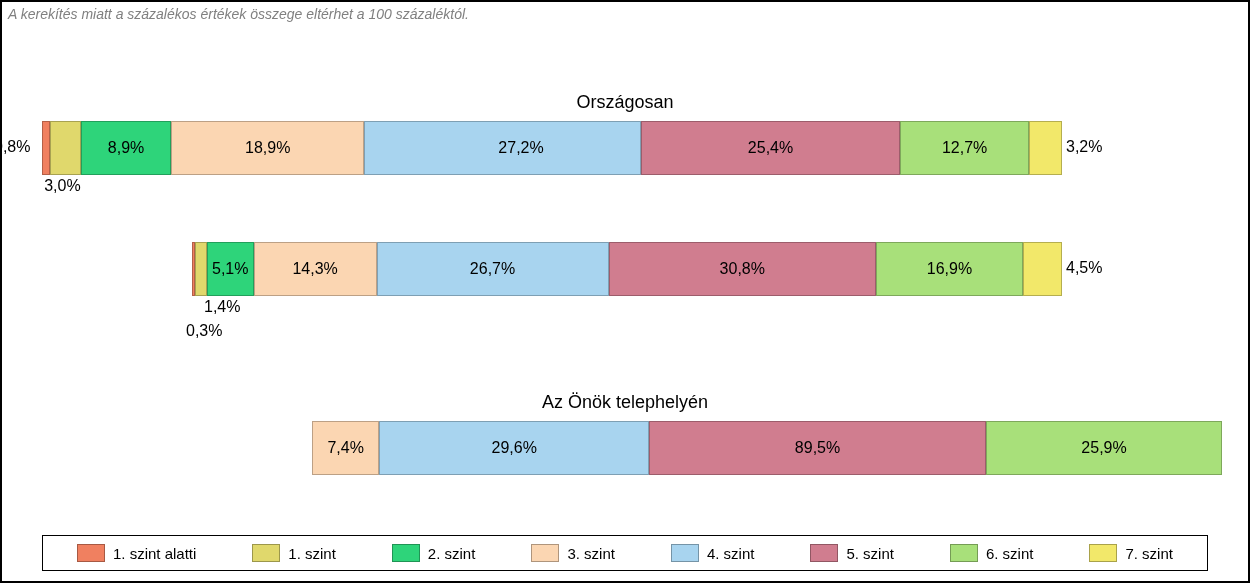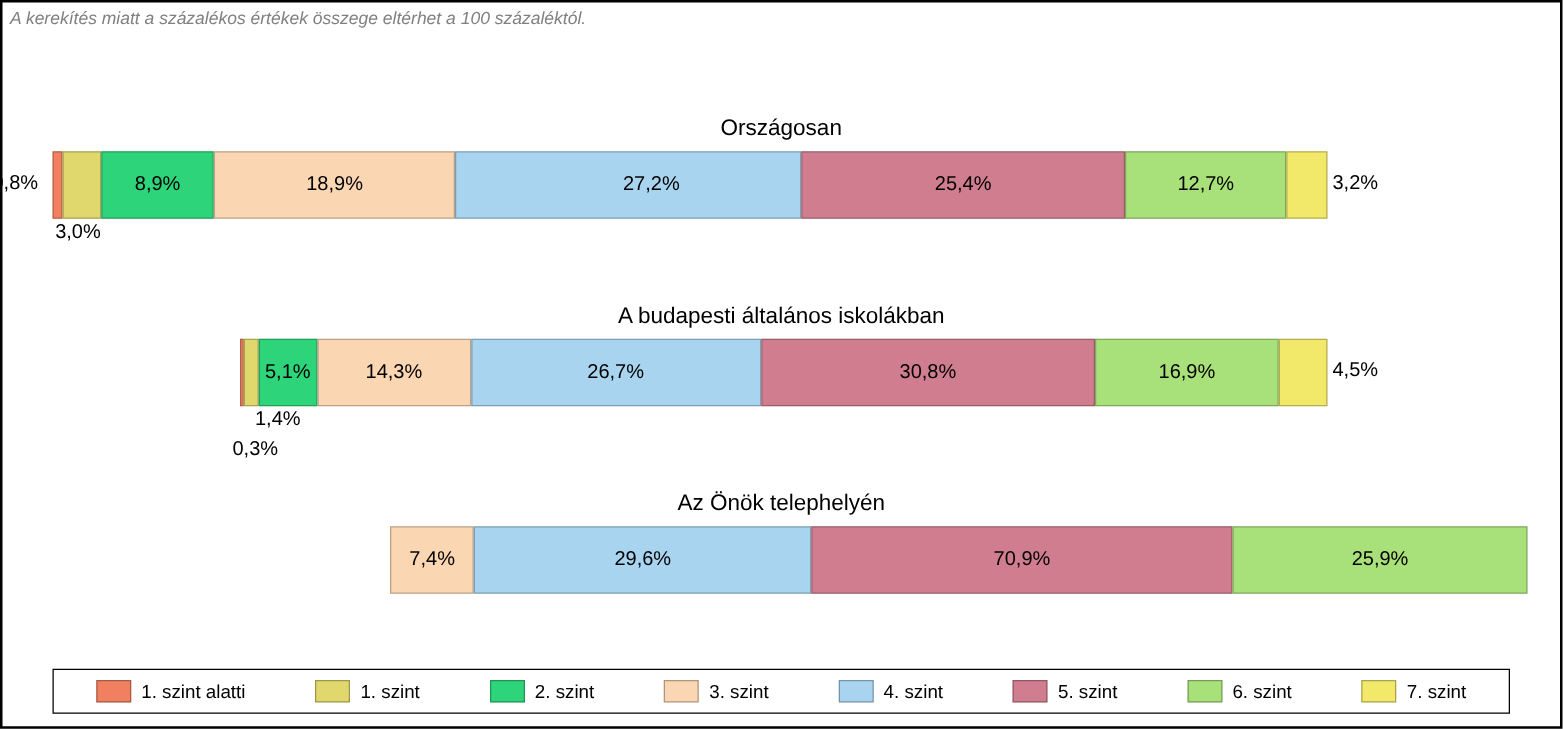--- a/index.html
+++ b/index.html
@@ -46,21 +46,20 @@
               <span>25,4%</span>
             </div>
             <div class="seg" style="width: 129.411px; background: rgb(168, 224, 122);">
               <span>12,7%</span>
             </div>
             <div class="seg" style="width: 32.6074px; background: rgb(242, 232, 106);"></div>
           </div>
         </div>
       </div>
       <div class="row">
-        <div class="row-title">A budapesti általános iskolákban</div>
         <div class="bar-wrap" style="height: 90px;">
           <div class="ext-label" style="left: 184px; top: 80px;">0,3%</div>
           <div class="ext-label" style="left: 202px; top: 56px;">1,4%</div>
           <div class="ext-label" style="left: 1064px; top: 17px;">4,5%</div>
           <div class="bar" style="left: 190px; width: 870px;">
             <div class="seg" style="width: 2.61px; background: rgb(240, 128, 96);"></div>
             <div class="seg" style="width: 12.18px; background: rgb(224, 216, 108);"></div>
             <div class="seg" style="width: 47px; background: rgb(46, 212, 122);">
               <span>5,1%</span>
             </div>
@@ -84,21 +83,21 @@
         <div class="row-title">Az Önök telephelyén</div>
         <div class="bar-wrap" style="height: 90px;">
           <div class="bar" style="left: 310px; width: 910px;">
             <div class="seg" style="width: 67.4074px; background: rgb(251, 214, 178);">
               <span>7,4%</span>
             </div>
             <div class="seg" style="width: 269.63px; background: rgb(168, 212, 239);">
               <span>29,6%</span>
             </div>
             <div class="seg" style="width: 337.037px; background: rgb(208, 125, 143);">
-              <span>70,9%</span>
+              <span>89,5%</span>
             </div>
             <div class="seg" style="width: 235.926px; background: rgb(168, 224, 122);">
               <span>25,9%</span>
             </div>
           </div>
         </div>
       </div>
     </div>
 
   <div class="legend" id="legend">

